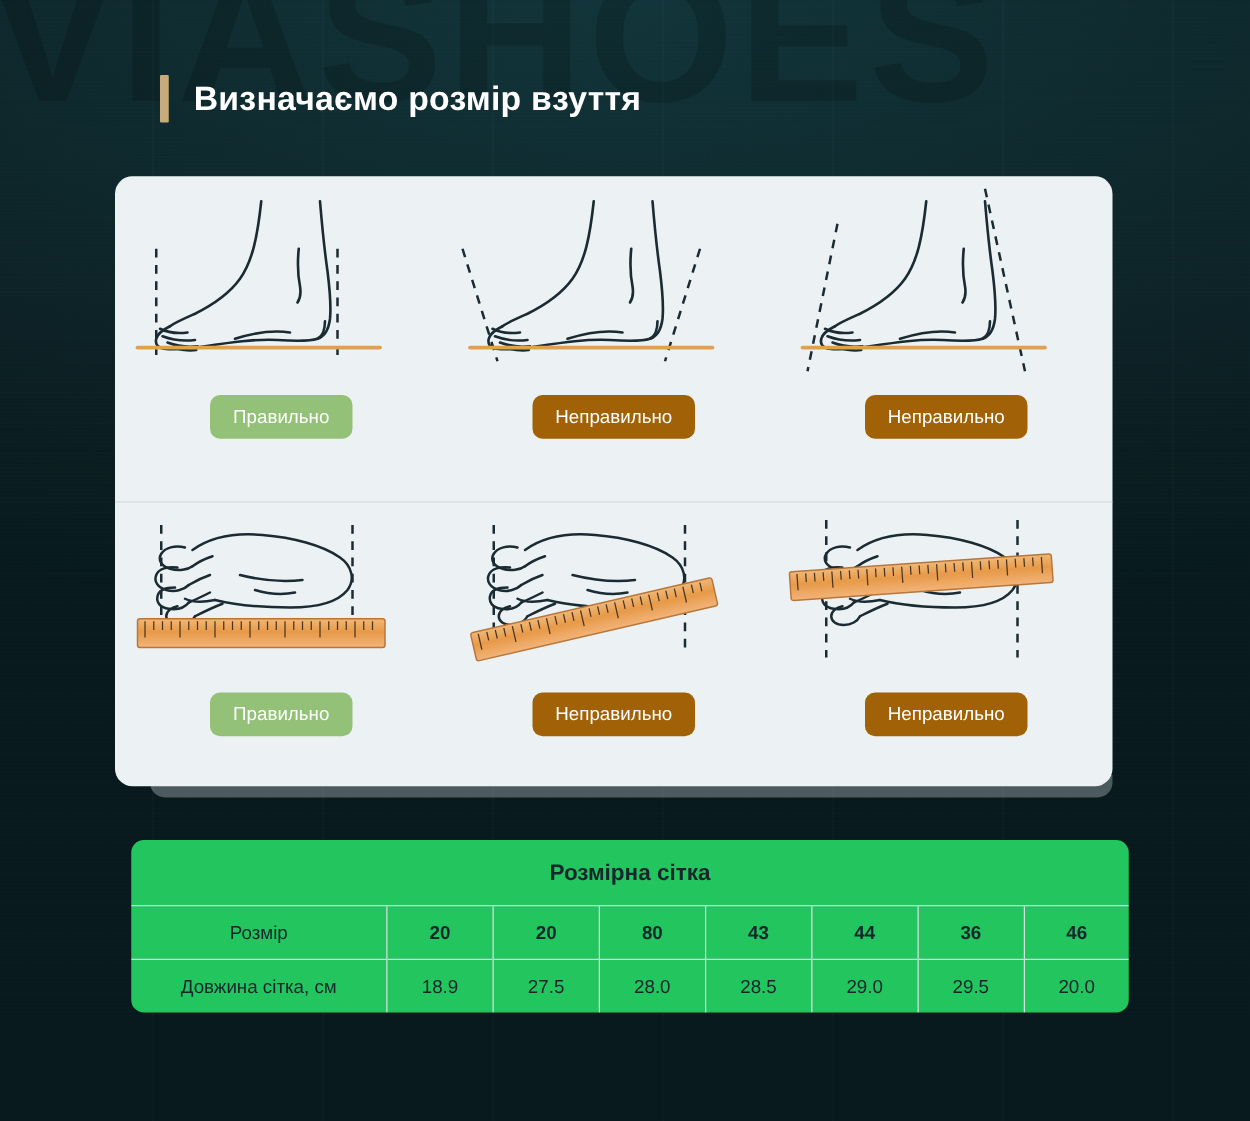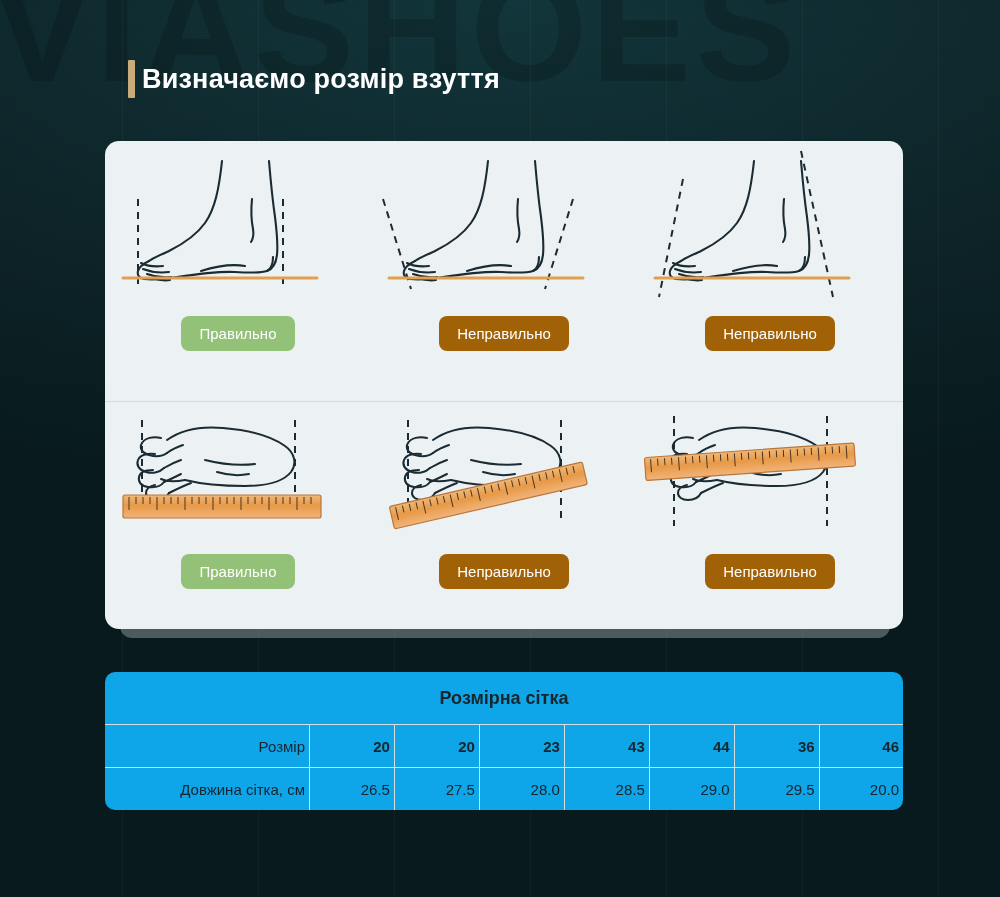--- a/index.html
+++ b/index.html
@@ -39,40 +39,40 @@
     position:absolute;inset:0;
     opacity:.5;
     background-image:
       repeating-linear-gradient(0deg, rgba(255,255,255,.012) 0 1px, transparent 1px 3px),
       repeating-linear-gradient(90deg, rgba(0,0,0,.02) 0 1px, transparent 1px 2px);
   }
 
   
   #page-title-wrap{
     position:absolute;left:128px;top:60px;
-    display:flex;align-items:center;gap:7px;
+    display:flex;align-items:center;gap:20px;
     z-index:5;
   }
   #title-accent-bar{
     width:7px;height:38px;background:#c8ab79;border-radius:1px;flex:none;
   }
   #page-title{
     color:#ffffff;font-size:27px;font-weight:bold;letter-spacing:.2px;
     white-space:nowrap;
   }
 
   
   #method-card-shadow{
     position:absolute;left:120px;top:620px;width:770px;height:18px;
     background:rgba(235,242,244,.30);
     border-radius:0 0 12px 12px;
     z-index:2;
   }
   #method-card{
-    position:absolute;left:105px;top:141px;width:798px;height:488px;
+    position:absolute;left:92px;top:141px;width:798px;height:488px;
     background:#ecf2f3;border-radius:14px;z-index:3;overflow:hidden;
   }
   .panel-row{display:flex;height:260px;}
   .panel-row.bottom{height:228px;}
   #row-divider{height:1px;background:#d3dcdd;width:100%;}
   .panel{
     flex:1;position:relative;
     display:flex;flex-direction:column;align-items:center;
   }
   .panel-figure{position:relative;width:100%;height:175px;}
@@ -83,32 +83,32 @@
     padding:9px 18px;border-radius:8px;
     font-size:15px;color:#ffffff;font-weight:normal;
     white-space:nowrap;
   }
   .badge.ok{background:#93c178;}
   .badge.bad{background:#a16207;}
 
   
   #size-table-card{
     position:absolute;left:105px;top:672px;width:798px;
-    background:#0ea5e9;border-radius:10px;z-index:3;overflow:hidden;
+    background:#22c55e;border-radius:10px;z-index:3;overflow:hidden;
   }
   #size-table-title{
     text-align:center;color:#16262c;font-size:18px;font-weight:bold;
     padding:16px 0 15px;border-bottom:1px solid #d6dfe0;
   }
   table#size-table{border-collapse:collapse;width:100%;}
   table#size-table tr{border-bottom:1px solid #d6dfe0;}
   table#size-table tr:last-child{border-bottom:none;}
   table#size-table td{
     border-right:1px solid #d6dfe0;
-    text-align:right;color:#16262c;font-size:15px;
+    text-align:center;color:#16262c;font-size:15px;
     height:42px;padding:0 4px;
   }
   table#size-table td:last-child{border-right:none;}
   td.row-label{
     text-align:left;padding-left:21px;width:196px;white-space:nowrap;
   }
   tr.sizes-row td.value{font-weight:bold;font-size:16px;}
 </style>
 </head>
 <body>
@@ -399,29 +399,29 @@
 </div>
 
 <div id="size-table-card">
   <div id="size-table-title">Розмірна сітка</div>
   <table id="size-table">
     <tbody>
       <tr class="sizes-row">
         <td class="row-label">Розмір</td>
         <td class="value">20</td>
         <td class="value">20</td>
-        <td class="value">23</td>
+        <td class="value">80</td>
         <td class="value">43</td>
         <td class="value">44</td>
         <td class="value">36</td>
         <td class="value">46</td>
       </tr>
       <tr class="length-row">
         <td class="row-label">Довжина сітка, см</td>
-        <td class="value">26.5</td>
+        <td class="value">18.9</td>
         <td class="value">27.5</td>
         <td class="value">28.0</td>
         <td class="value">28.5</td>
         <td class="value">29.0</td>
         <td class="value">29.5</td>
         <td class="value">20.0</td>
       </tr>
     </tbody>
   </table>
 </div>

